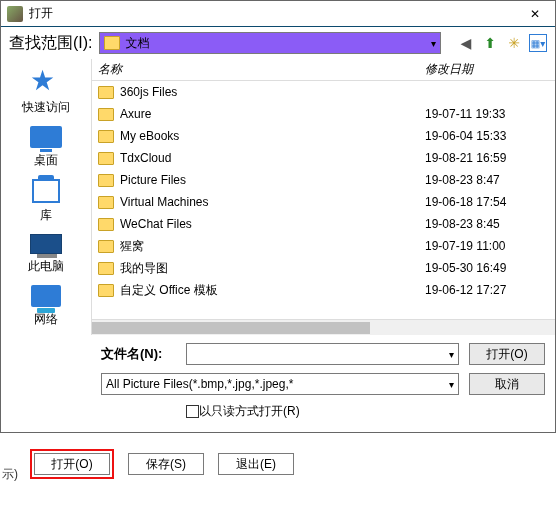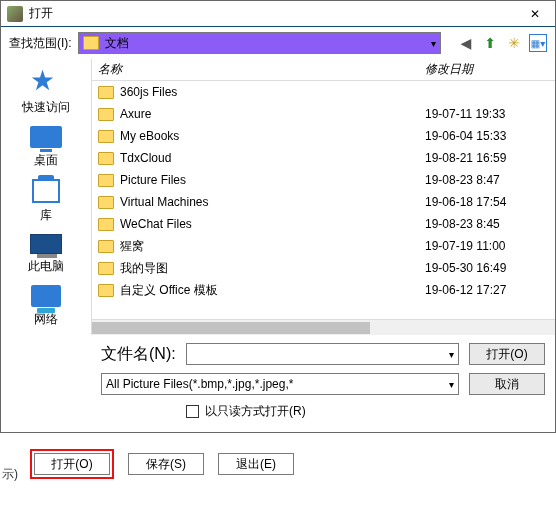--- a/index.html
+++ b/index.html
@@ -6,21 +6,21 @@
 body { background: #fff; width: 556px; height: 532px; overflow: hidden; }
 
 .dialog { width: 556px; background: #fff; border: 1px solid #666; position: relative; }
 .titlebar { display: flex; align-items: center; justify-content: space-between; height: 26px; padding: 0 0 0 6px; border-bottom: 1px solid #0c4a6e; }
 .titlebar-left { display: flex; align-items: center; gap: 6px; }
 .title-icon { width: 16px; height: 16px; background: linear-gradient(135deg,#8a6,#654); border-radius: 2px; }
 .title-text { font-size: 12px; }
 .close-btn { width: 40px; height: 26px; display: flex; align-items: center; justify-content: center; font-size: 14px; }
 
 .toolbar { display: flex; align-items: center; height: 32px; padding: 4px 8px; gap: 6px; }
-.toolbar label { font-size: 12px; }
+.toolbar label { font-size: 16px; }
 .look-in { flex: 1; height: 22px; border: 1px solid #7a7a7a; display: flex; align-items: center; padding: 0 4px; background: #8b5cf6; }
 .look-in .fld-icon { width: 16px; height: 14px; background: #ffd96a; border: 1px solid #c9a227; border-radius: 1px; margin-right: 6px; }
 .look-in .arrow { margin-left: auto; font-size: 10px; }
 .tool-icons { display: flex; gap: 6px; align-items: center; margin-left: 10px; }
 .ticon { width: 18px; height: 18px; display: inline-flex; align-items: center; justify-content: center; font-size: 14px; }
 
 .body-row { display: flex; }
 .places { width: 90px; display: flex; flex-direction: column; align-items: center; padding-top: 8px; gap: 10px; }
 .place { display: flex; flex-direction: column; align-items: center; gap: 4px; width: 72px; }
 .place-icon { width: 32px; height: 28px; }
@@ -44,26 +44,26 @@
 .file-row { display: flex; align-items: center; height: 22px; padding-left: 6px; }
 .file-row .folder-icon { width: 16px; height: 13px; background: #ffd96a; border: 1px solid #c9a227; border-radius: 1px; margin-right: 6px; flex-shrink: 0; }
 .file-row .name { flex: 1; font-size: 12px; white-space: nowrap; overflow: hidden; text-overflow: ellipsis; }
 .file-row .date { width: 130px; font-size: 12px; }
 .scrollbar-x { height: 16px; background: #f0f0f0; border-top: 1px solid #ddd; display: flex; }
 .sb-track { flex: 1; position: relative; }
 .sb-thumb { position: absolute; left: 0; top: 2px; height: 12px; width: 60%; background: #c2c2c2; }
 
 .bottom-controls { padding: 8px 10px 12px 100px; }
 .ctrl-row { display: flex; align-items: center; gap: 10px; margin-bottom: 8px; }
-.ctrl-label { width: 75px; font-size: 16px; }
+.ctrl-label { width: 75px; font-size: 13px; font-weight: bold; }
 .ctrl-input { flex: 1; height: 22px; border: 1px solid #7a7a7a; background: #fff; display: flex; align-items: center; padding: 0 4px; }
 .ctrl-input input { border: none; outline: none; width: 100%; font-size: 12px; }
 .ctrl-input .arrow { margin-left: auto; font-size: 10px; }
 .btn { width: 76px; height: 22px; border: 1px solid #7a7a7a; background: #e9e9e9; font-size: 12px; display: inline-flex; align-items: center; justify-content: center; }
-.chk-row { display: flex; align-items: center; gap: 6px; margin-left: 85px; }
+.chk-row { display: flex; align-items: center; margin-left: 85px; }
 .chk { width: 13px; height: 13px; border: 1px solid #333; background: #fff; }
 
 .bottom-bar { padding: 16px 10px 10px 30px; display: flex; gap: 14px; align-items: center; position: relative; }
 .btn2 { width: 76px; height: 22px; border: 1px solid #7a7a7a; background: #fff; font-size: 12px; display: inline-flex; align-items: center; justify-content: center; }
 .highlight-box { border: 2px solid #e11; padding: 2px; }
 .hint { position: absolute; left: 2px; bottom: 6px; font-size: 12px; color: #333; }
 </style>
 </head>
 <body>
 

